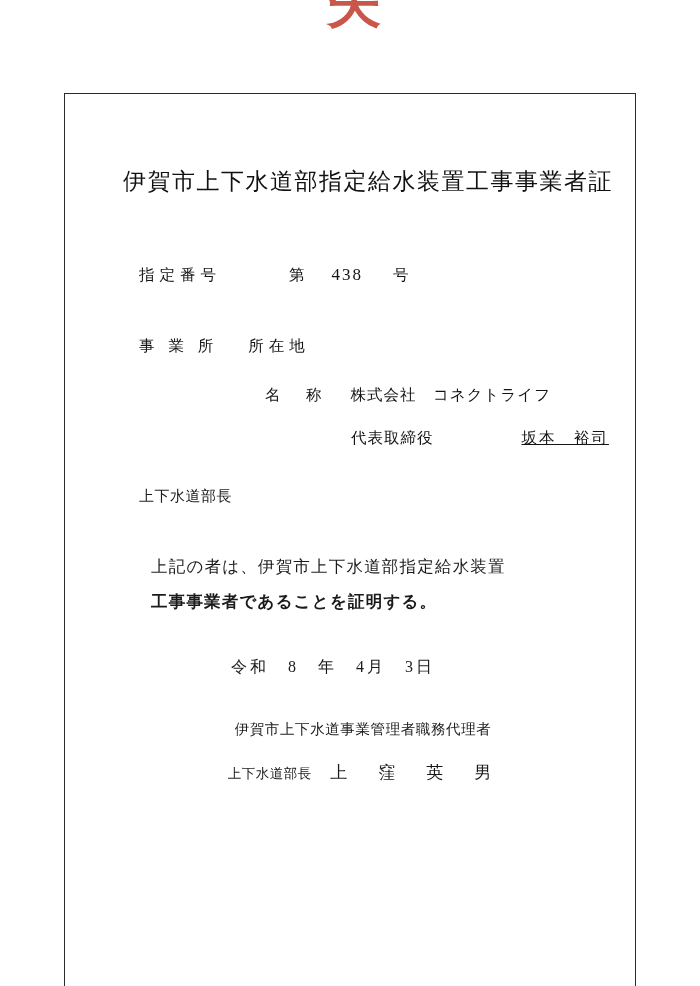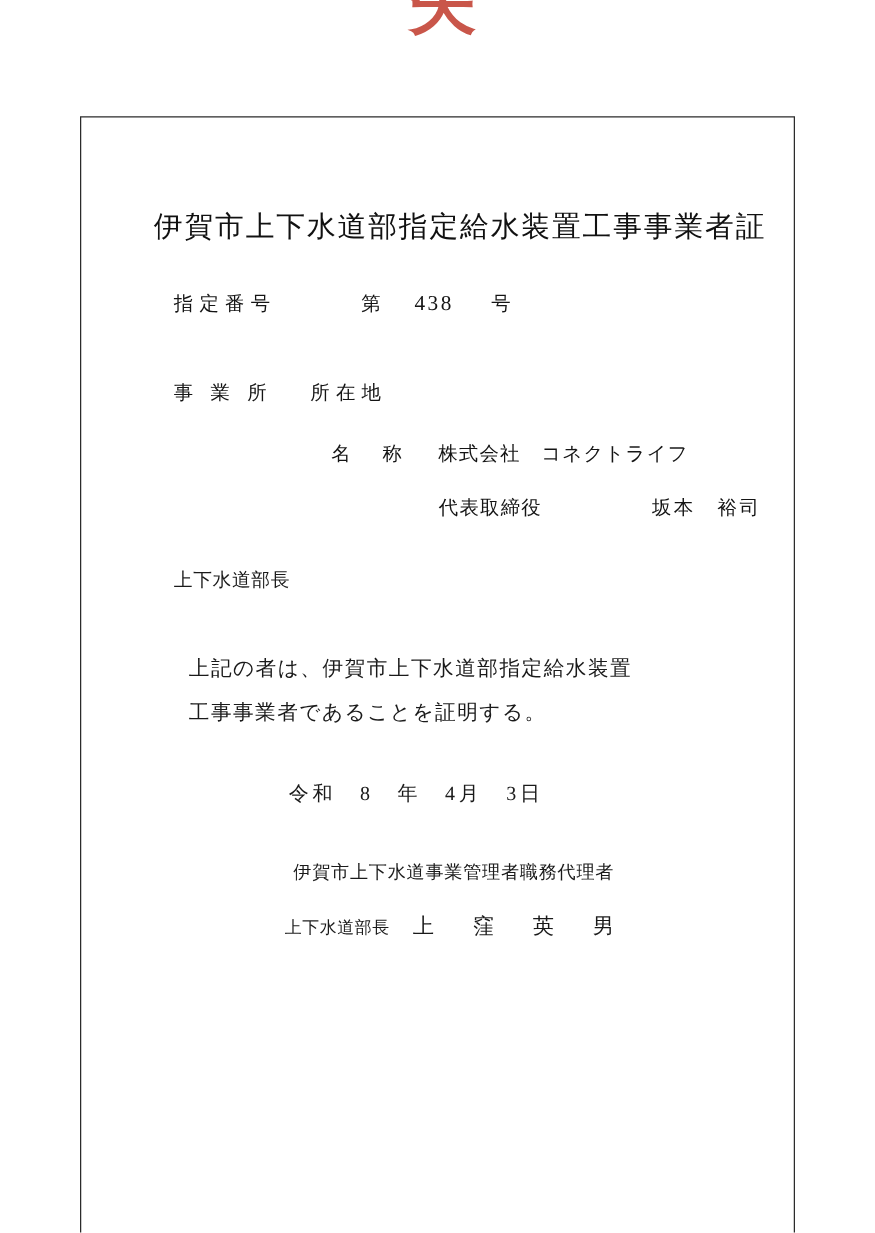--- a/index.html
+++ b/index.html
@@ -71,21 +71,21 @@
     letter-spacing: 1px;
     color: #141414;
   }
 
   .spaced {
     letter-spacing: 5px;
   }
 
   
   .row-number {
-    margin-top: 36px;
+    margin-top: 68px;
     padding-left: 16px;
   }
   .row-number .dai   { margin-left: 68px; }
   .row-number .num   { margin-left: 26px; font-size: 17px; letter-spacing: 2px; }
   .row-number .gou   { margin-left: 30px; }
 
   
   .row-office {
     margin-top: 50px;
     padding-left: 16px;
@@ -99,21 +99,21 @@
   }
   .row-name .sub { margin-left: 126px; letter-spacing: 5px; }
   .row-name .val { margin-left: 24px; letter-spacing: 1px; }
 
   .row-rep {
     margin-top: 22px;
     padding-left: 16px;
     justify-content: space-between;
   }
   .row-rep .sub { margin-left: 212px; letter-spacing: 1px; }
-  .row-rep .val { margin-left: 40px; letter-spacing: 2px; }
+  .row-rep .val { margin-left: 40px; letter-spacing: 2px; text-decoration: underline; }
 
   
   .row-valid-label {
     margin-top: 38px;
     padding-left: 16px;
     font-size: 15px;
     letter-spacing: 0.5px;
   }
   .row-valid-value {
     margin-top: 18px;
@@ -124,21 +124,21 @@
   .row-valid-value .tilde { margin: 0 12px; }
 
   
   .statement {
     margin-top: 44px;
     padding-left: 28px;
     font-size: 16.5px;
     letter-spacing: 1.2px;
     line-height: 2.1;
   }
-  .statement .l2 { display: block; }
+  .statement .l2 { display: block; font-weight: bold; }
 
   
   .issue-date {
     margin-top: 38px;
     padding-left: 108px;
     font-size: 16px;
     letter-spacing: 3px;
   }
 
   

